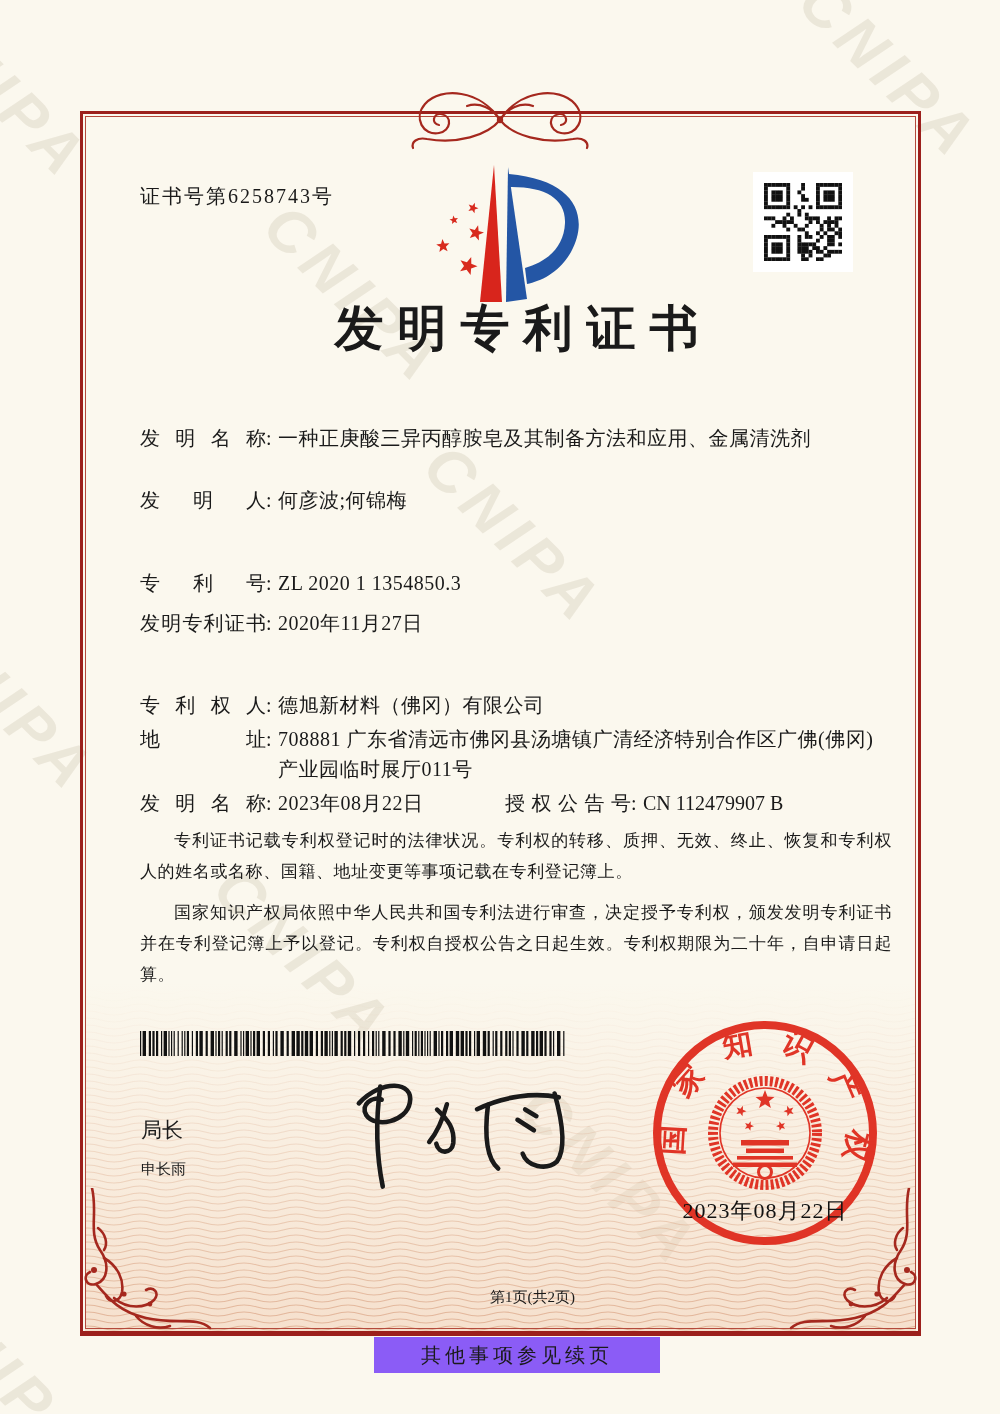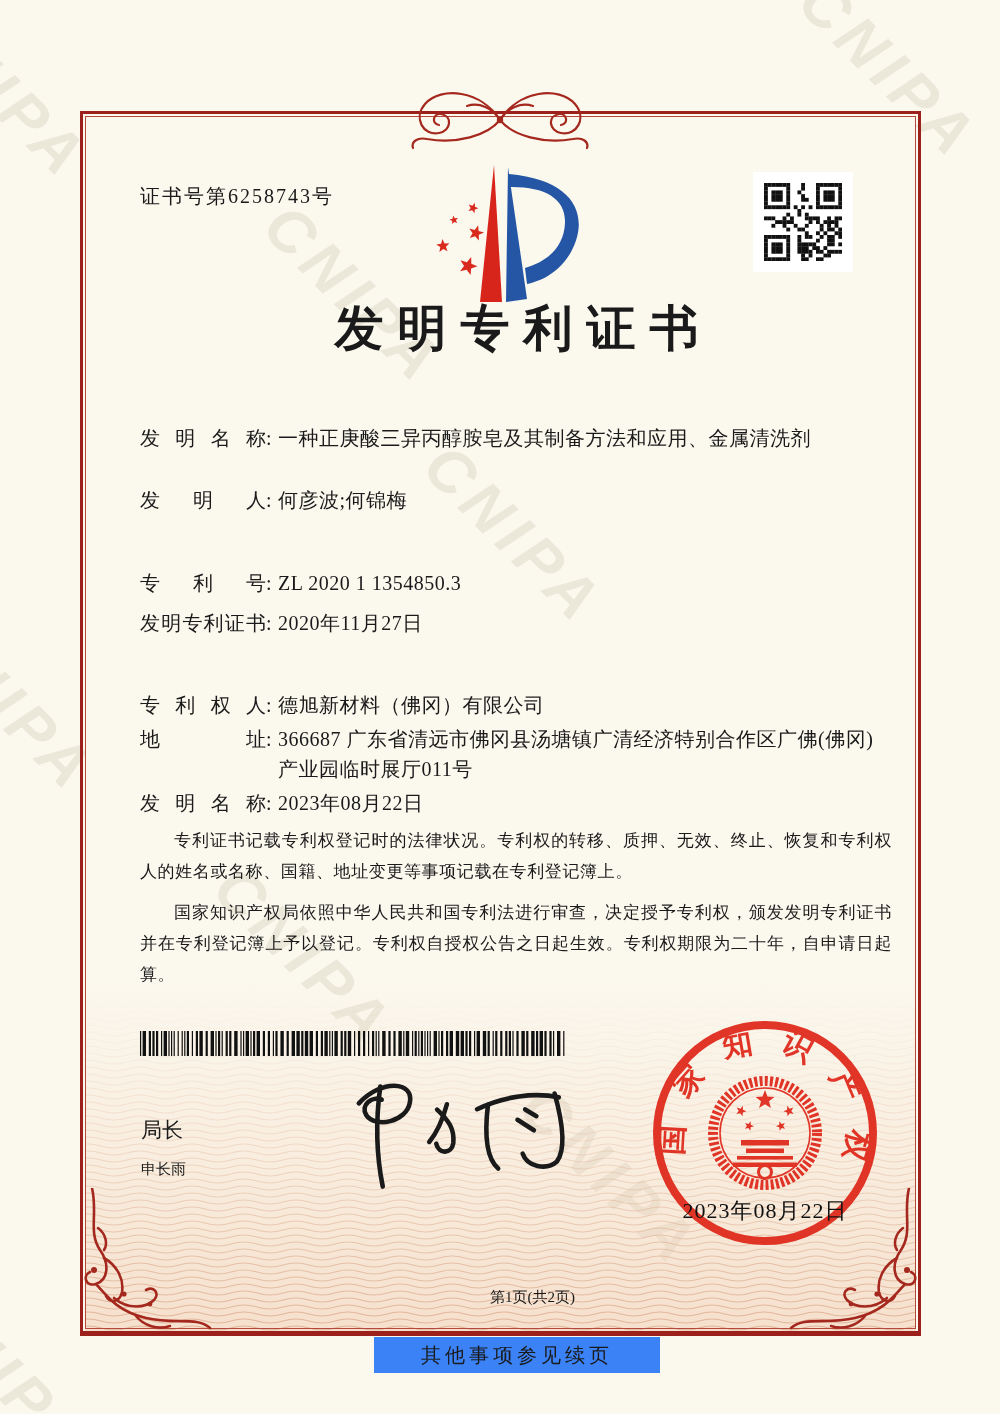--- a/index.html
+++ b/index.html
@@ -36,21 +36,21 @@
   
   .dir-title{position:absolute;left:141px;top:1116px;font-size:21px;
              font-family:Liberation Sans, sans-serif;}
   .dir-name{position:absolute;left:141px;top:1160px;font-size:15px;
             font-family:"Liberation Sans","DejaVu Sans",sans-serif;}
   
   .seal-date{position:absolute;left:652px;top:1196px;width:226px;text-align:center;
              font-size:22px;letter-spacing:1px;color:#111;z-index:6;}
   
   .page-num{position:absolute;left:80px;top:1288px;width:841px;text-align:center;font-size:15px;margin-left:32px;}
-  .foot-note{position:absolute;left:374px;top:1337px;width:286px;height:36px;background:#3b82f6;
+  .foot-note{position:absolute;left:374px;top:1337px;width:286px;height:36px;background:#8b5cf6;
              text-align:center;font-size:20px;line-height:36px;letter-spacing:4px;}
   svg{display:block;}
 </style>
 </head>
 <body>
 
 <div>
   <span class="wm" style="left:-55px;top:-15px">CNIPA</span>
   <span class="wm" style="left:835px;top:-35px">CNIPA</span>
   <span class="wm" style="left:300px;top:190px">CNIPA</span>
@@ -389,24 +389,27 @@
 <div class="frow" style="top:560px">
   <span class="lbl">专利号</span><span class="colon">:</span><span class="val">ZL 2020 1 1354850.3</span>
 </div>
 <div class="frow" style="top:600px">
   <span class="lbl">发明专利证书</span><span class="colon">:</span><span class="val">2020年11月27日</span>
 </div>
 <div class="frow" style="top:682px">
   <span class="lbl">专利权人</span><span class="colon">:</span><span class="val">德旭新材料（佛冈）有限公司</span>
 </div>
 <div class="frow" style="top:716px">
-  <span class="lbl">地址</span><span class="colon">:</span><span class="val">366687 广东省清远市佛冈县汤塘镇广清经济特别合作区广佛(佛冈)产业园临时展厅011号</span>
+  <span class="lbl">地址</span><span class="colon">:</span><span class="val">708881 广东省清远市佛冈县汤塘镇广清经济特别合作区广佛(佛冈)产业园临时展厅011号</span>
 </div>
 <div class="frow" style="top:780px">
   <span class="lbl">发明名称</span><span class="colon">:</span><span class="val" style="width:200px">2023年08月22日</span>
+  <span class="grant2">
+    <span class="lbl">授权公告号</span><span class="colon">:</span><span>CN 112479907 B</span>
+  </span>
 </div>
 
 <div class="legal">
   <p>专利证书记载专利权登记时的法律状况。专利权的转移、质押、无效、终止、恢复和专利权人的姓名或名称、国籍、地址变更等事项记载在专利登记簿上。</p>
   <p>国家知识产权局依照中华人民共和国专利法进行审查，决定授予专利权，颁发发明专利证书并在专利登记簿上予以登记。专利权自授权公告之日起生效。专利权期限为二十年，自申请日起算。</p>
 </div>
 
 <svg class="abs" style="left:140px;top:1031px" width="430" height="25" viewBox="0 0 430 25">
     <g id="bar-g" fill="#111">
       <rect x="0.0" y="0" width="1.2" height="25"></rect>

